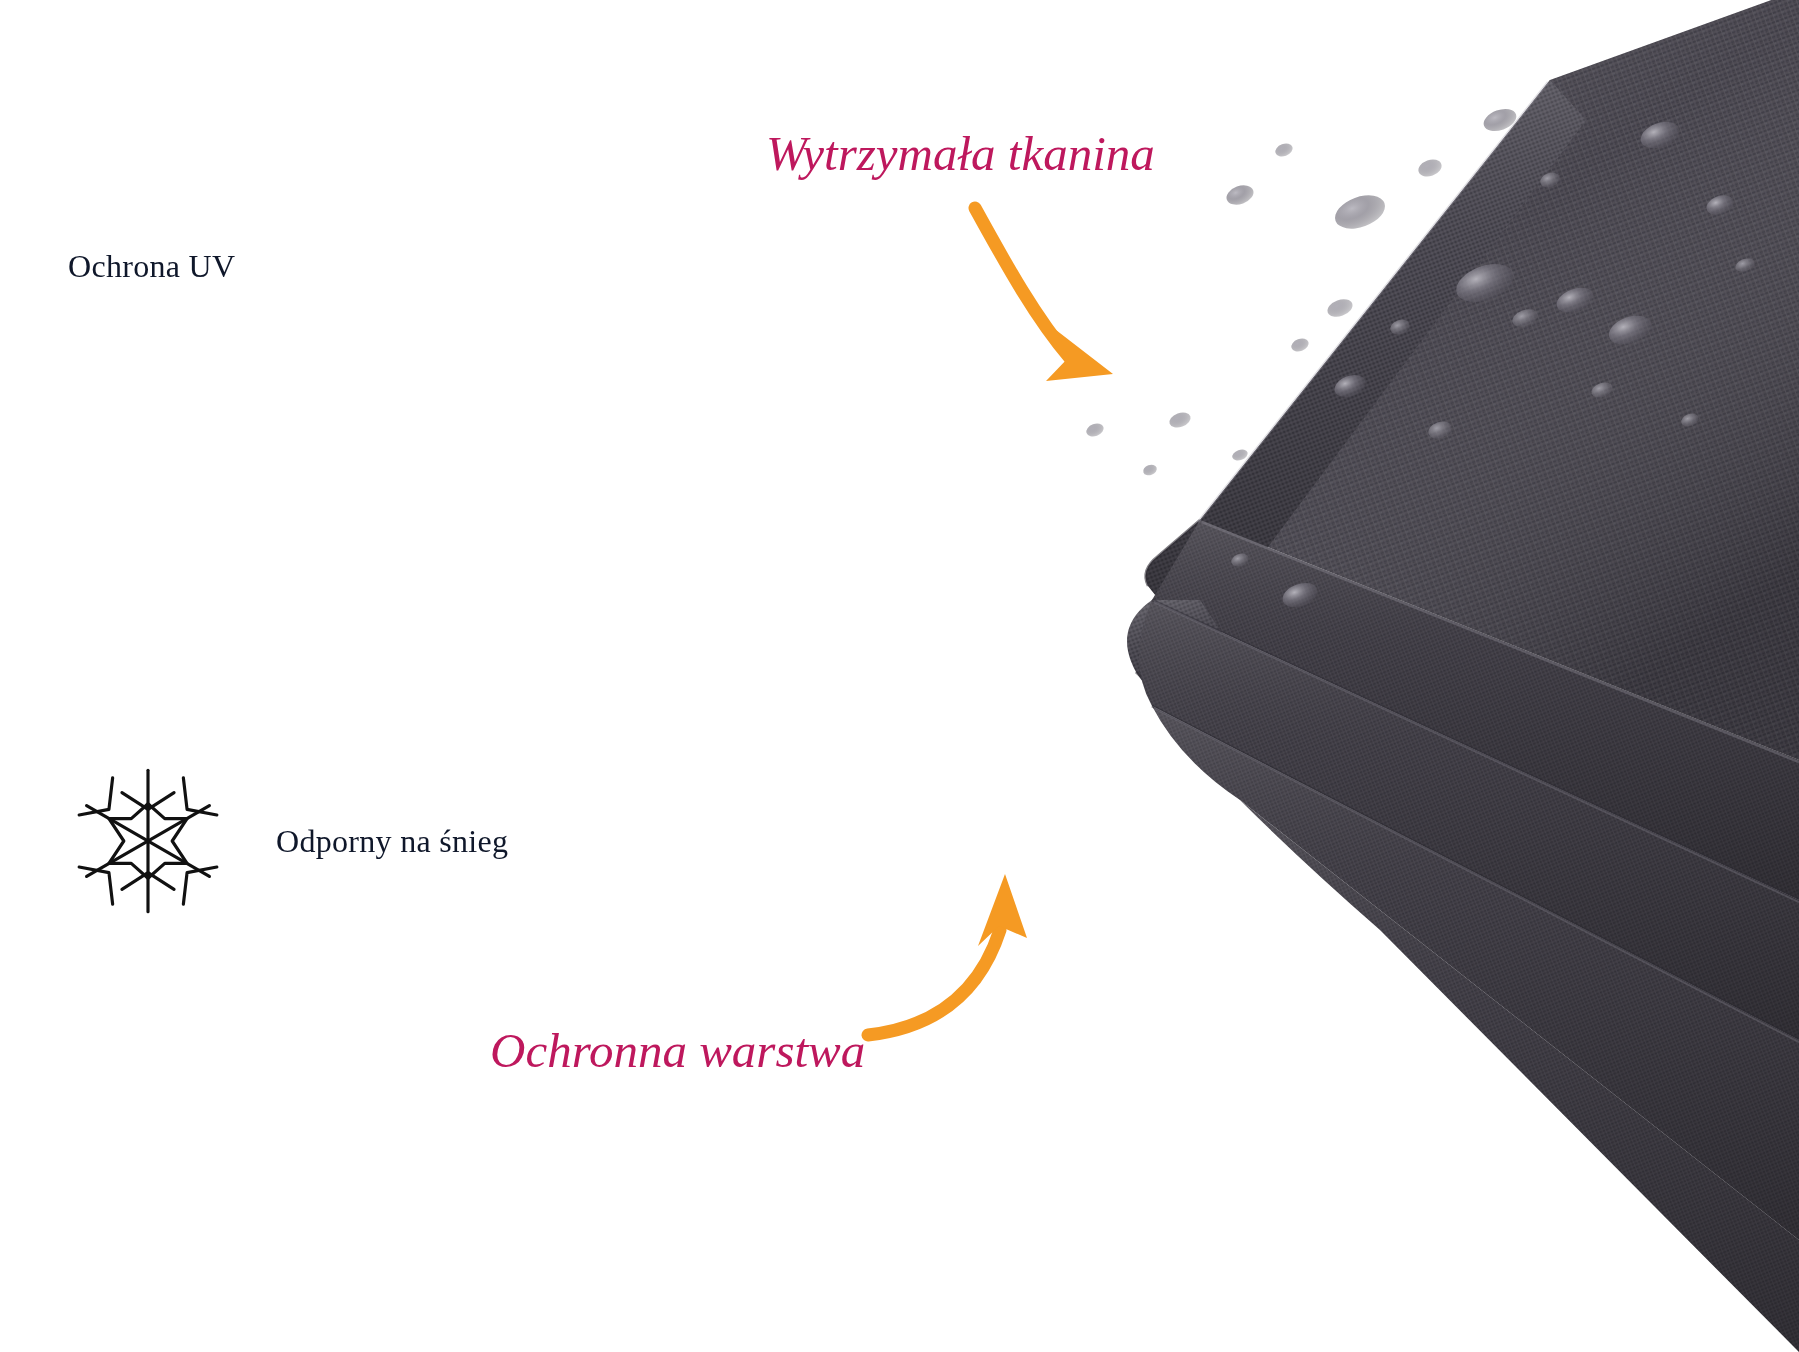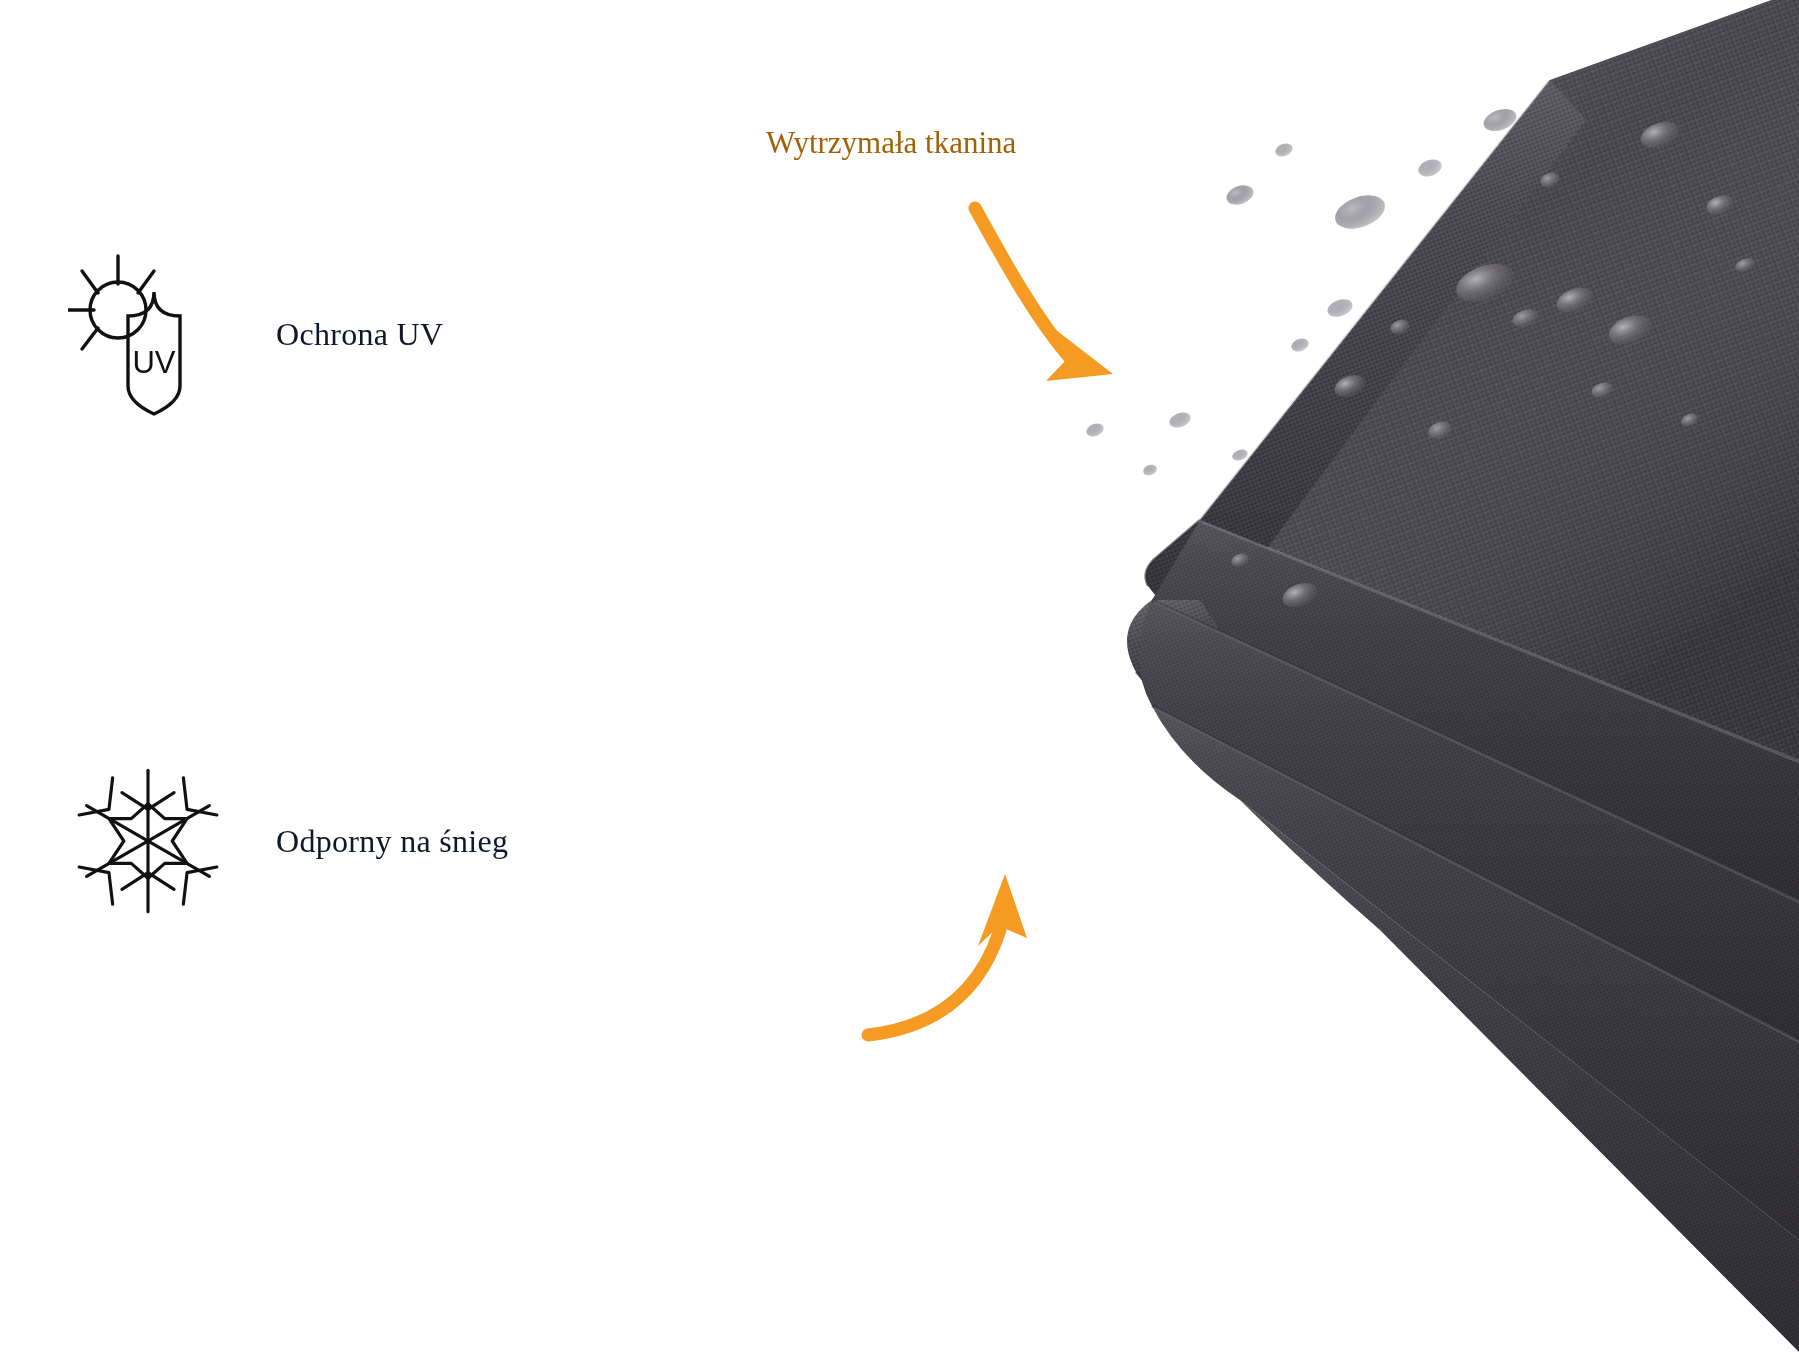--- a/index.html
+++ b/index.html
@@ -58,24 +58,25 @@
     top: 0;
     width: 1259px;
     height: 1352px;
     overflow: hidden;
   }
   .photo svg { display: block; }
 
   
   .callout {
     position: absolute;
-    font-size: 31px;
-    color: #a16207;
+    font-size: 49px;
+    color: #be185d;
     white-space: nowrap;
     font-family: "Liberation Serif", "DejaVu Serif", serif;
+    font-style: italic;
   }
   .callout.top    { left: 766px; top: 125px; }
   .callout.bottom { left: 490px; top: 1022px; }
 
   
   .arrow-layer {
     position: absolute;
     left: 0; top: 0;
     width: 1799px; height: 1352px;
     pointer-events: none;
@@ -207,36 +208,20 @@
         <ellipse cx="760" cy="595" rx="18" ry="11" fill="url(#dropG)" transform="rotate(-20 760 595)"></ellipse>
         <ellipse cx="700" cy="560" rx="9" ry="6" fill="url(#dropSm)" transform="rotate(-20 700 560)"></ellipse>
         <ellipse cx="1150" cy="420" rx="9" ry="6" fill="url(#dropSm)" transform="rotate(-20 1150 420)"></ellipse>
       </g>
     </svg>
   </div>
 
   <div class="feature-list">
 
     <div class="feature-row r0">
-      <span class="feature-icon">
-        <svg viewBox="0 0 160 172" xmlns="http://www.w3.org/2000/svg" fill="none" stroke="#111111" stroke-width="3.4" stroke-linecap="round">
-
-          <line x1="50" y1="8" x2="50" y2="36"></line>
-          <line x1="14" y1="23" x2="30" y2="45"></line>
-          <line x1="0" x2="26" y1="62" y2="62"></line>
-          <line x1="14" y1="101" x2="30" y2="80"></line>
-          <line x1="86" y1="23" x2="70" y2="45"></line>
-
-          <circle cx="50" cy="62" r="28"></circle>
-
-          <path d="M 58 72 L 58 142 Q 58 158 84 170 Q 110 158 110 142 L 110 72
-                   Q 84 72 84 48 Q 84 72 58 72 Z" transform="translate(2,-4)" stroke-width="3.4"></path>
-        <text x="86" y="125" text-anchor="middle" fill="#111111" stroke="none" font-family="&quot;Liberation Sans&quot;, sans-serif" font-size="31">UV</text>
-          </svg>
-      </span>
       <span class="feature-label">Ochrona UV</span>
 
     </div>
 
 
     <div class="feature-row r2">
       <span class="feature-icon">
         <svg viewBox="0 0 172 172" xmlns="http://www.w3.org/2000/svg" fill="none" stroke="#111111" stroke-width="3.4" stroke-linecap="round" stroke-linejoin="round">
           <g>
 
@@ -258,20 +243,21 @@
             <path d="M 86 46 L 104 62 L 128 62 L 112 86 L 128 110 L 104 110
                      L 86 126 L 68 110 L 44 110 L 60 86 L 44 62 L 68 62 Z"></path>
           </g>
         </svg>
       </span>
       <span class="feature-label">Odporny na śnieg</span>
     </div>
   </div>
 
   <div class="callout top">Wytrzymała tkanina</div>
+  <div class="callout bottom">Ochronna warstwa</div>
 
   <svg class="arrow-layer" viewBox="0 0 1799 1352" xmlns="http://www.w3.org/2000/svg">
 
     <g>
       <path d="M 975 208 C 1008 268, 1036 318, 1070 358" fill="none" stroke="#F59A23" stroke-width="13" stroke-linecap="round"></path>
       <path d="M 1113 374 L 1046 381 L 1069 357 L 1056 330 Z" fill="#F59A23"></path>
     </g>
 
     <g>
       <path d="M 868 1035 C 930 1028, 978 998, 1000 930" fill="none" stroke="#F59A23" stroke-width="13" stroke-linecap="round"></path>

